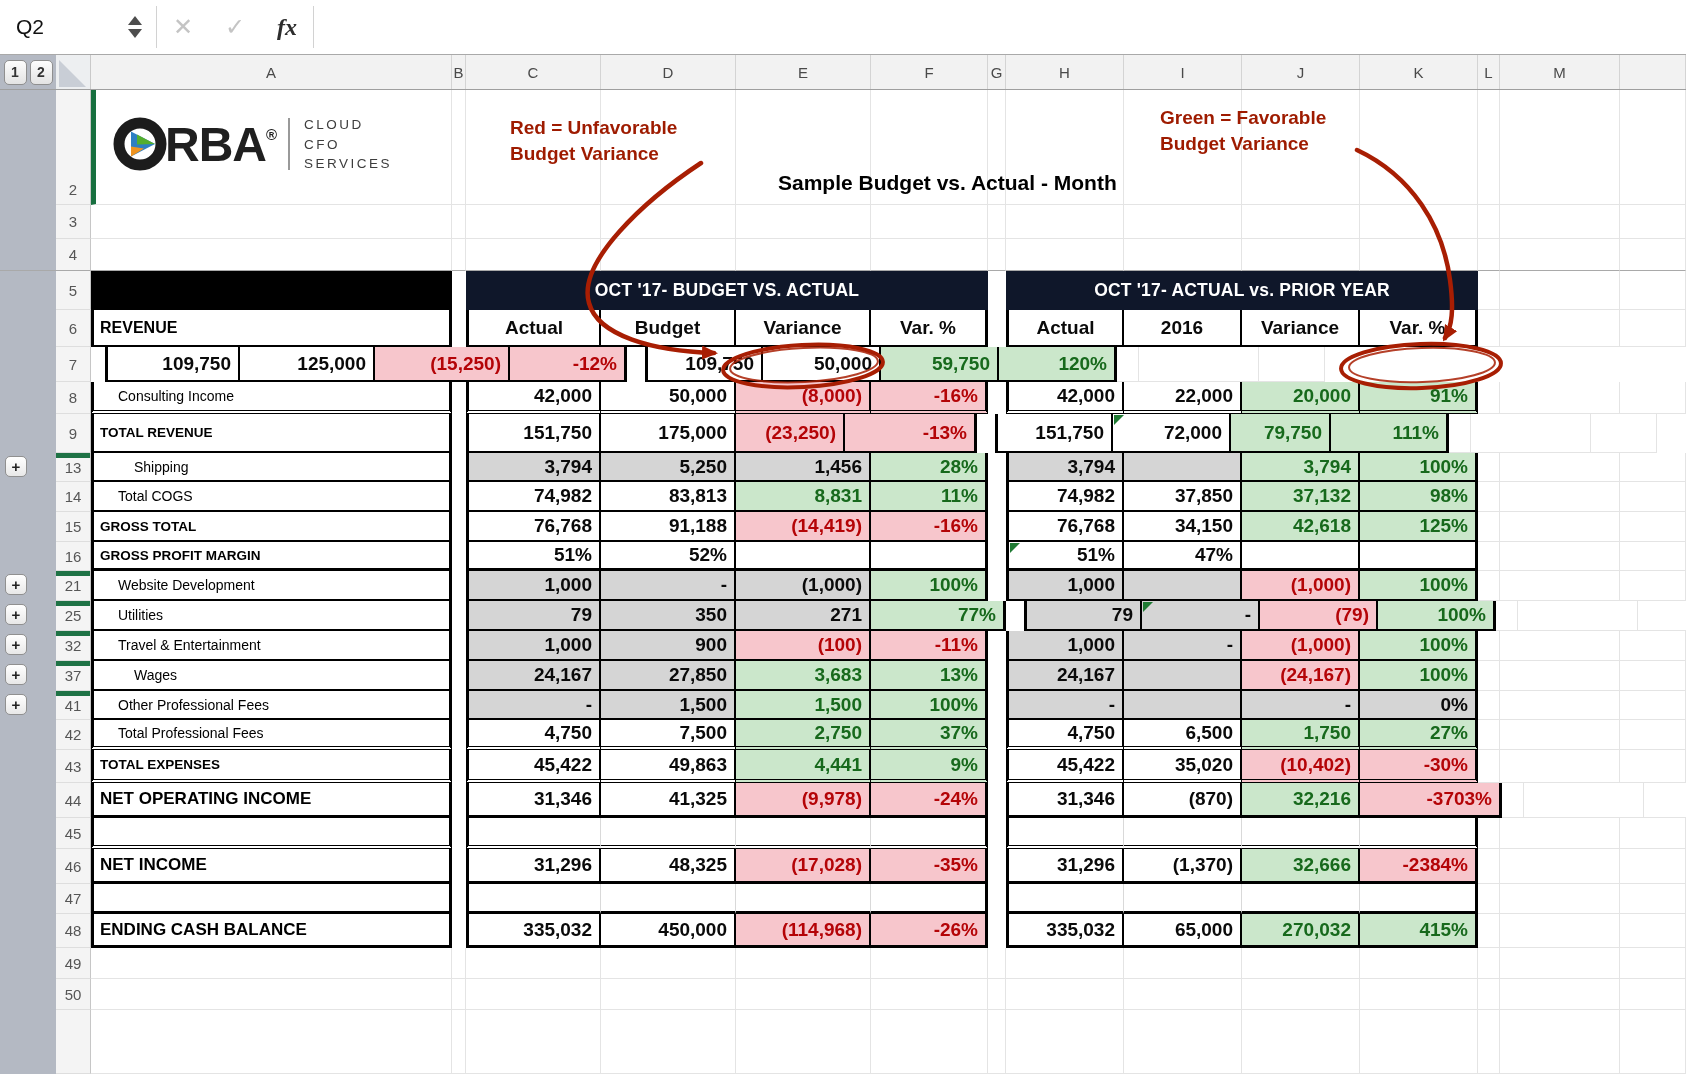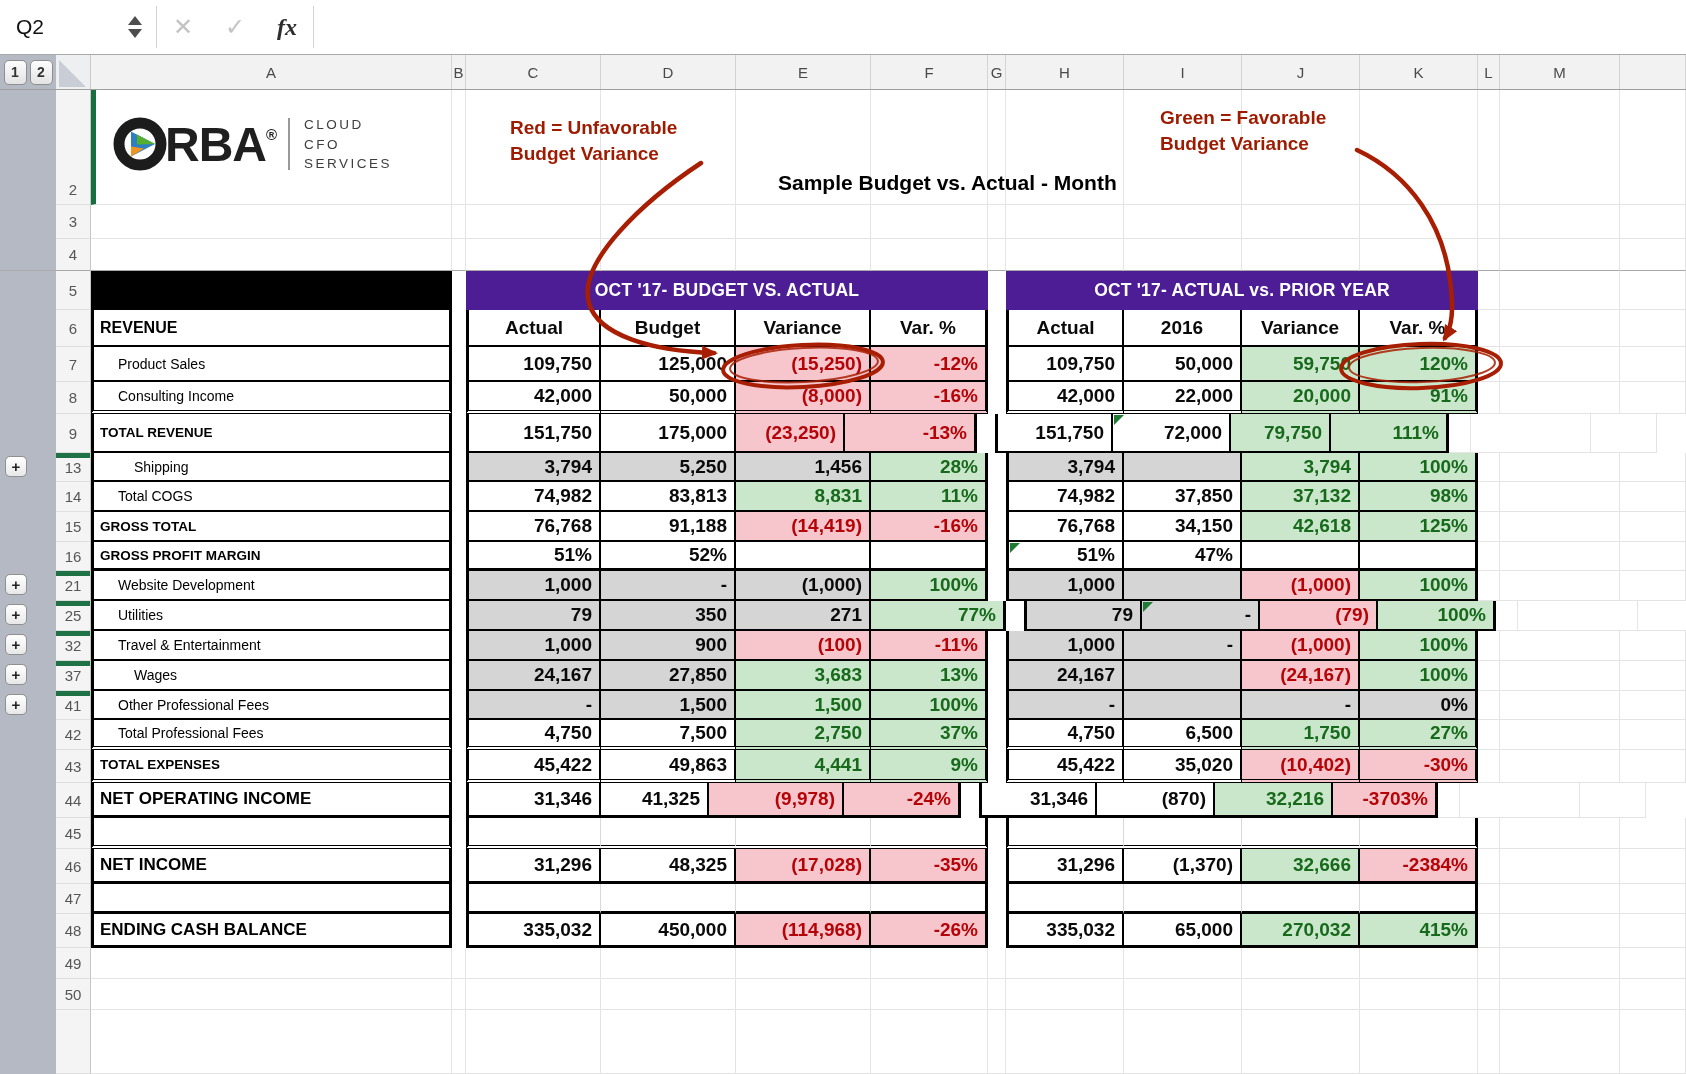--- a/index.html
+++ b/index.html
@@ -52,21 +52,21 @@
   .oc{flex:none;background:#fff;border-right:1px solid #e4e4e4;border-bottom:1px solid #e4e4e4;box-sizing:border-box;}
 
   .c{flex:none;display:flex;align-items:center;justify-content:flex-end;padding-right:7px;box-sizing:border-box;
      font-size:19px;font-weight:600;color:#0a0a0a;border-right:2px solid #000;background:#fff;position:relative;}
   .c.cl{border-left:3px solid #000;}
   .c.cr{border-right:3px solid #000;}
   .c.n{background:#f7c6cc;color:#b40407;}
   .c.p{background:#cbe7cb;color:#17691c;}
   .c.g{background:#d5d5d5;}
   .c.hc{justify-content:center;padding-right:0;font-weight:600;}
-  .bandc{flex:none;background:#4c1d95;color:#fff;display:flex;align-items:center;justify-content:center;
+  .bandc{flex:none;background:#0f172a;color:#fff;display:flex;align-items:center;justify-content:center;
          font-weight:700;font-size:17.5px;letter-spacing:.2px;box-sizing:border-box;}
   .bb-s .bcell{border-bottom:2px solid #000;}
   .bb-d .bcell{border-bottom:4px double #000;}
   .bb-t .bcell{border-bottom:3px solid #000;}
   .open .c{border-right:1px solid #d9d9d9;}
   .open .c.cl{border-left:3px solid #000;}
   .open .c.cr{border-right:3px solid #000;}
   .freeze .gut,.freeze .rn{border-bottom:1px solid #a9a9a9;box-sizing:border-box;}
   .freeze .oc{border-bottom-color:#a9a9a9;}
   .tri{position:absolute;top:1px;left:1px;width:0;height:0;border-top:10px solid #1f7a33;border-right:10px solid transparent;}
@@ -206,21 +206,20 @@
         <div class="c bcell hc" style="width: 118px;">2016</div>
         <div class="c bcell hc" style="width: 118px;">Variance</div>
         <div class="c bcell cr hc" style="width: 118px;">Var. %</div>
         <div class="oc" style="width: 22px;"></div>
         <div class="oc" style="width: 120px;"></div>
         <div class="oc" style="width: 66px;"></div>
       </div>
       <div class="row bb-s" style="height: 35px;">
         <div class="gut"></div>
         <div class="rn">7</div>
-        <div class="a bcell lv1">Product Sales</div>
         <div class="gapc" style="width: 14px;"></div>
         <div class="c bcell cl" style="width: 135px;">109,750</div>
         <div class="c bcell" style="width: 135px;">125,000</div>
         <div class="c bcell n" style="width: 135px;">(15,250)</div>
         <div class="c bcell cr n" style="width: 117px;">-12%</div>
         <div class="gapc" style="width: 18px;"></div>
         <div class="c bcell cl" style="width: 118px;">109,750</div>
         <div class="c bcell" style="width: 118px;">50,000</div>
         <div class="c bcell p" style="width: 118px;">59,750</div>
         <div class="c bcell cr p" style="width: 118px;">120%</div>
@@ -473,28 +472,28 @@
         <div class="oc" style="width: 22px;"></div>
         <div class="oc" style="width: 120px;"></div>
         <div class="oc" style="width: 66px;"></div>
       </div>
       <div class="row bb-t" style="height: 35px;">
         <div class="gut"></div>
         <div class="rn">44</div>
         <div class="a bcell big">NET OPERATING INCOME</div>
         <div class="gapc" style="width: 14px;"></div>
         <div class="c bcell cl" style="width: 135px;">31,346</div>
-        <div class="c bcell" style="width: 108px; padding-left: 8px;">41,325</div>
+        <div class="c bcell" style="width: 135px; padding-left: 8px;">41,325</div>
         <div class="c bcell n" style="width: 135px;">(9,978)</div>
         <div class="c bcell cr n" style="width: 117px;">-24%</div>
         <div class="gapc" style="width: 18px;"></div>
         <div class="c bcell cl" style="width: 118px;">31,346</div>
         <div class="c bcell" style="width: 118px;">(870)</div>
         <div class="c bcell p" style="width: 118px;">32,216</div>
-        <div class="c bcell cr n" style="width: 105px;">-3703%</div>
+        <div class="c bcell cr n" style="width: 142px;">-3703%</div>
         <div class="oc" style="width: 22px;"></div>
         <div class="oc" style="width: 120px;"></div>
         <div class="oc" style="width: 66px;"></div>
       </div>
       <div class="row bb-d open" style="height: 31px;">
         <div class="gut"></div>
         <div class="rn">45</div>
         <div class="a bcell"></div>
         <div class="gapc" style="width: 14px;"></div>
         <div class="c bcell cl" style="width: 135px;"></div>

